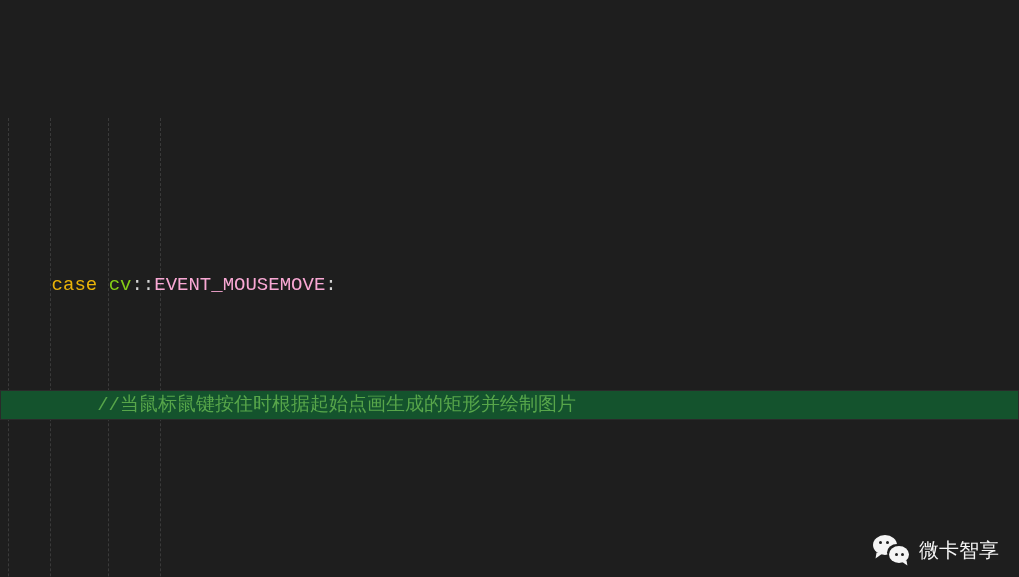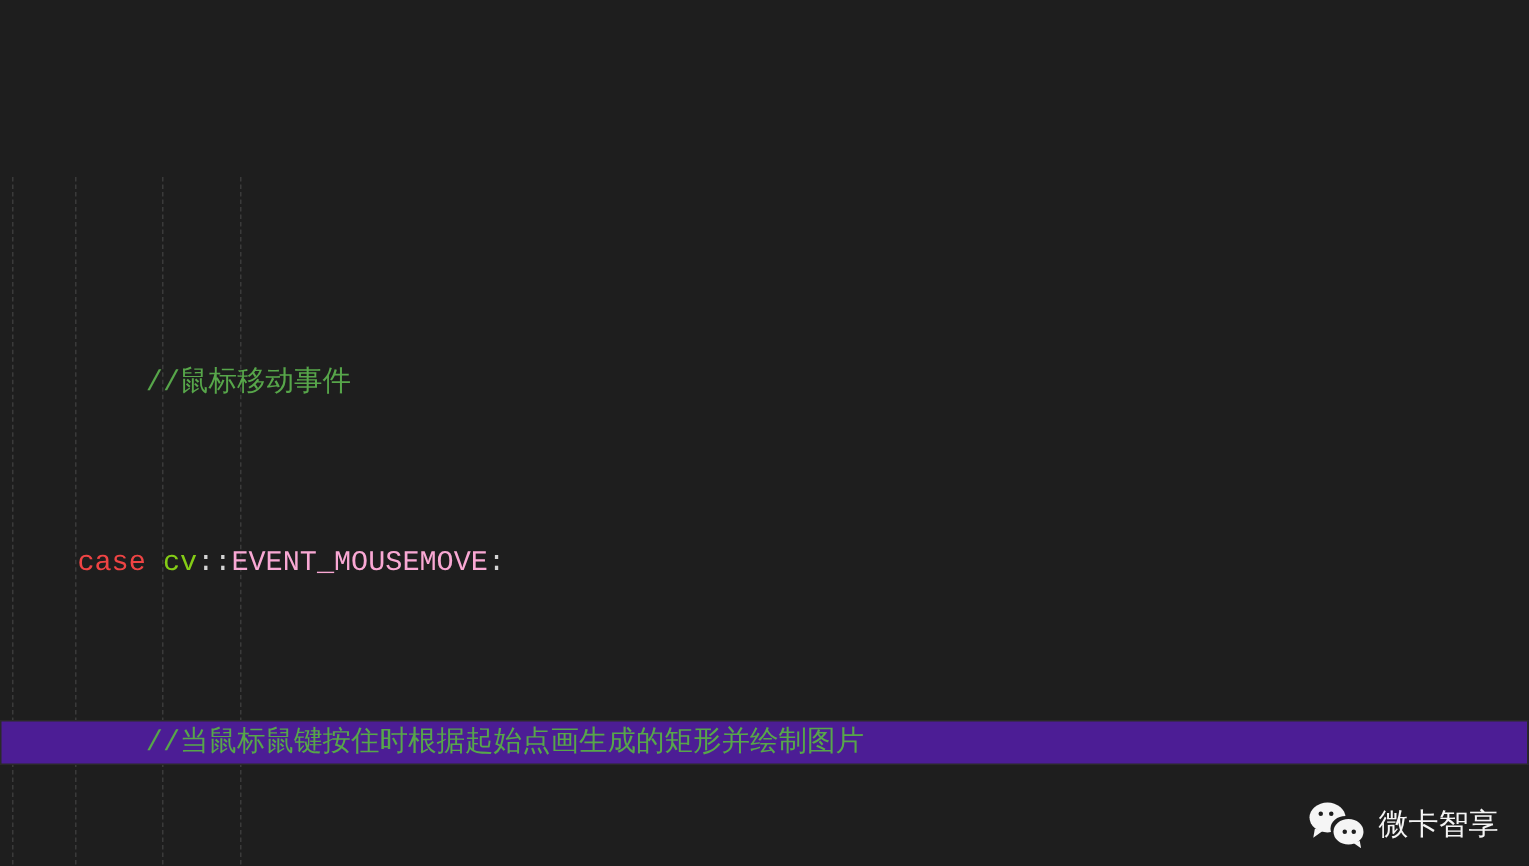--- a/index.html
+++ b/index.html
@@ -22,21 +22,21 @@
   .code-area {
     padding: 0;
     position: relative;
   }
   .line {
     height: 30px;
     padding-left: 6px;
     position: relative;
   }
   .line.hl {
-    background: #4c1d95;
+    background: #14532d;
     box-shadow: inset 0 0 0 1px #2a2a2a;
   }
   .guides {
     position: absolute;
     left: 0;
     top: 0;
     bottom: 0;
     pointer-events: none;
   }
   .guide {
@@ -45,21 +45,21 @@
     bottom: -2px;
     width: 0;
     border-left: 1px dashed #3a3a3a;
   }
   .g1 { left: 8px; }
   .g2 { left: 50px; }
   .g3 { left: 108px; }
   .g4 { left: 160px; }
 
   .c-comment { color: #57a64a; }
-  .c-keyword { color: #ef4444; }
+  .c-keyword { color: #eab308; }
   .c-namespace { color: #84cc16; }
   .c-const { color: #f9a8d4; }
   .c-op { color: #d4d4d4; }
 
   .watermark {
     position: absolute;
     right: 20px;
     bottom: 12px;
     display: flex;
     align-items: center;
@@ -126,21 +126,20 @@
 
 
 <div class="code-area">
   <div class="guides">
     <div class="guide g1"></div>
     <div class="guide g2"></div>
     <div class="guide g3"></div>
     <div class="guide g4"></div>
   </div>
 
-  <div class="line">        <span class="c-comment">//鼠标移动事件</span></div>
 
   <div class="line">    <span class="c-keyword">case</span> <span class="c-namespace">cv</span><span class="c-op">::</span><span class="c-const">EVENT_MOUSEMOVE</span><span class="c-op">:</span></div>
 
   <div class="line hl">        <span class="c-comment">//当鼠标鼠键按住时根据起始点画生成的矩形并绘制图片</span></div>
 
   
 
   
 
   

